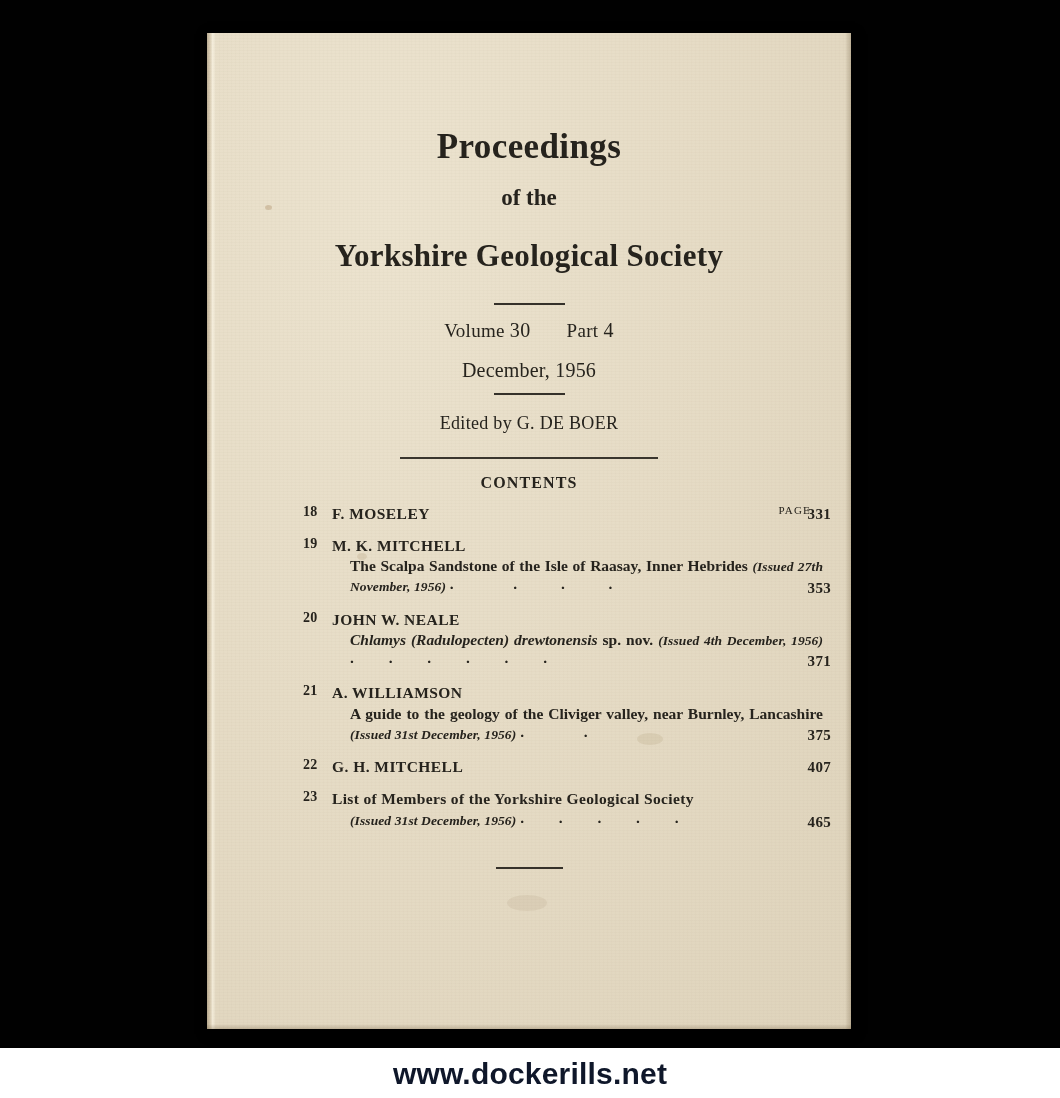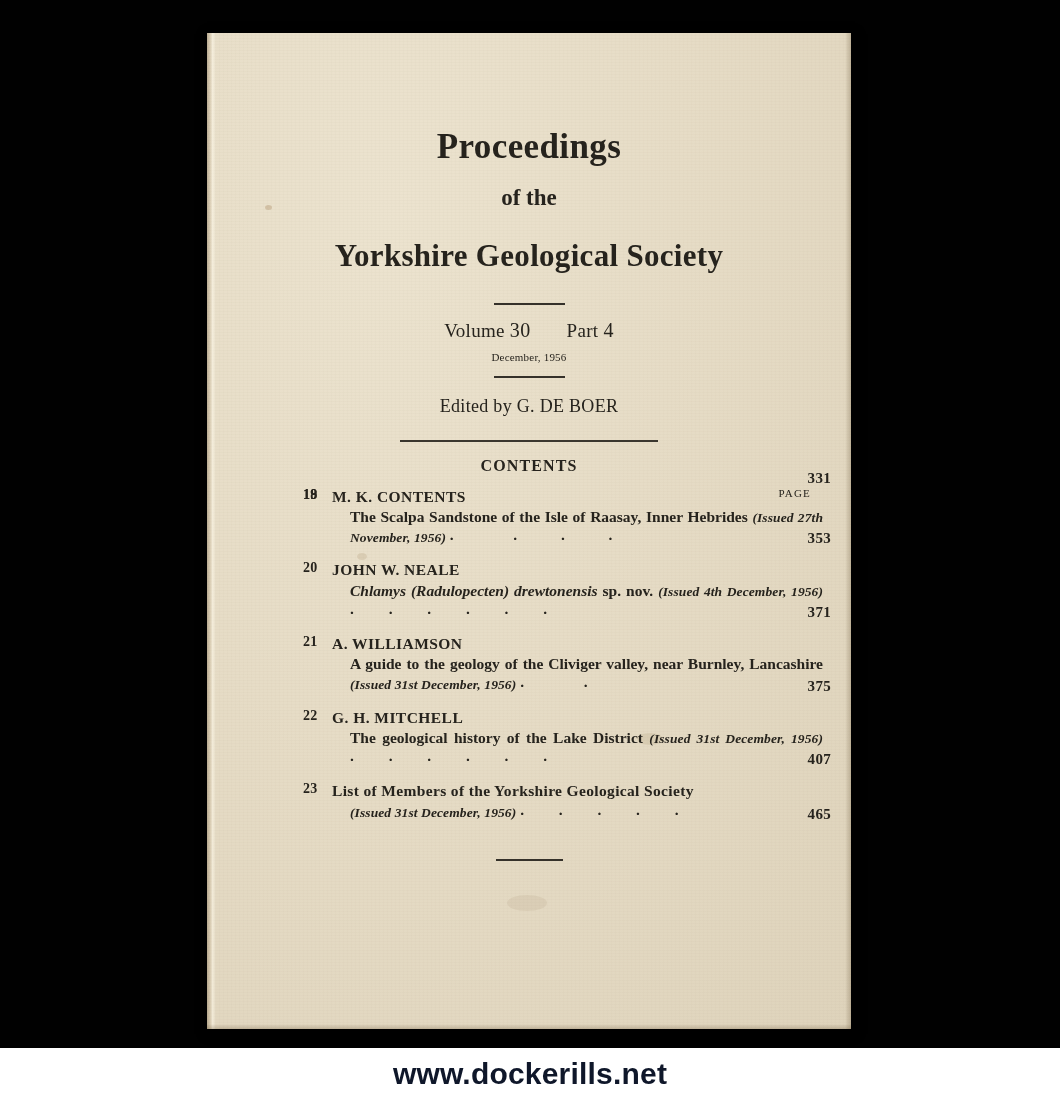--- a/index.html
+++ b/index.html
@@ -133,22 +133,22 @@
   #volume-line {
     margin-top: 15px;
     font-size: 19px;
     line-height: 1;
     letter-spacing: .3px;
   }
   #volume-line .num { font-size: 20px; }
   #vol-gap { display: inline-block; width: 26px; }
 
   #date-line {
-    margin-top: 12px;
-    font-size: 11px;
+    margin-top: 20px;
+    font-size: 20px;
     line-height: 1;
     letter-spacing: .2px;
   }
 
   #editor-line {
     margin-top: 19px;
     font-size: 18px;
     line-height: 1;
     letter-spacing: .3px;
   }
@@ -312,26 +312,27 @@
       <div id="rule-long"></div>
 
       <div id="contents-head" class="center">CONTENTS</div>
 
       <div id="toc">
 
         <div id="page-col-head">PAGE</div>
 
         <div class="toc-entry">
           <span class="entry-num">18</span>
+          <div class="entry-author">F. MOSELEY</div>
           <span class="entry-page">331</span>
         </div>
 
         <div class="toc-entry">
           <span class="entry-num">19</span>
-          <div class="entry-author">M. K. CONTENTS</div>
+          <div class="entry-author">M. K. MITCHELL</div>
           <div class="entry-title">
             <span>The Scalpa Sandstone of the Isle of Raasay, Inner Hebrides</span>
             <span class="issued">(Issued 27th November, 1956)</span>
             <span class="leaders">.&nbsp;&nbsp;&nbsp;.&nbsp;&nbsp;.&nbsp;&nbsp;.</span>
           </div>
           <span class="entry-page">353</span>
         </div>
 
         <div class="toc-entry">
           <span class="entry-num">20</span>
@@ -352,25 +353,20 @@
             <span>A guide to the geology of the Cliviger valley, near Burnley, Lancashire</span>
             <span class="issued">(Issued 31st December, 1956)</span>
             <span class="leaders">.&nbsp;&nbsp;&nbsp;.</span>
           </div>
           <span class="entry-page">375</span>
         </div>
 
         <div class="toc-entry">
           <span class="entry-num">22</span>
           <div class="entry-author">G. H. MITCHELL</div>
-          <div class="entry-title">
-            <span>The geological history of the Lake District</span>
-            <span class="issued">(Issued 31st December, 1956)</span>
-            <span class="leaders lead-sm">.&nbsp;&nbsp;.&nbsp;&nbsp;.&nbsp;&nbsp;.&nbsp;&nbsp;.&nbsp;&nbsp;.</span>
-          </div>
           <span class="entry-page">407</span>
         </div>
 
         <div class="toc-entry">
           <span class="entry-num">23</span>
           <div class="entry-title nohang" style="letter-spacing:.35px;">
             <span>List of Members of the Yorkshire Geological Society</span>
           </div>
           <div class="entry-title">
             <span class="issued">(Issued 31st December, 1956)</span>

